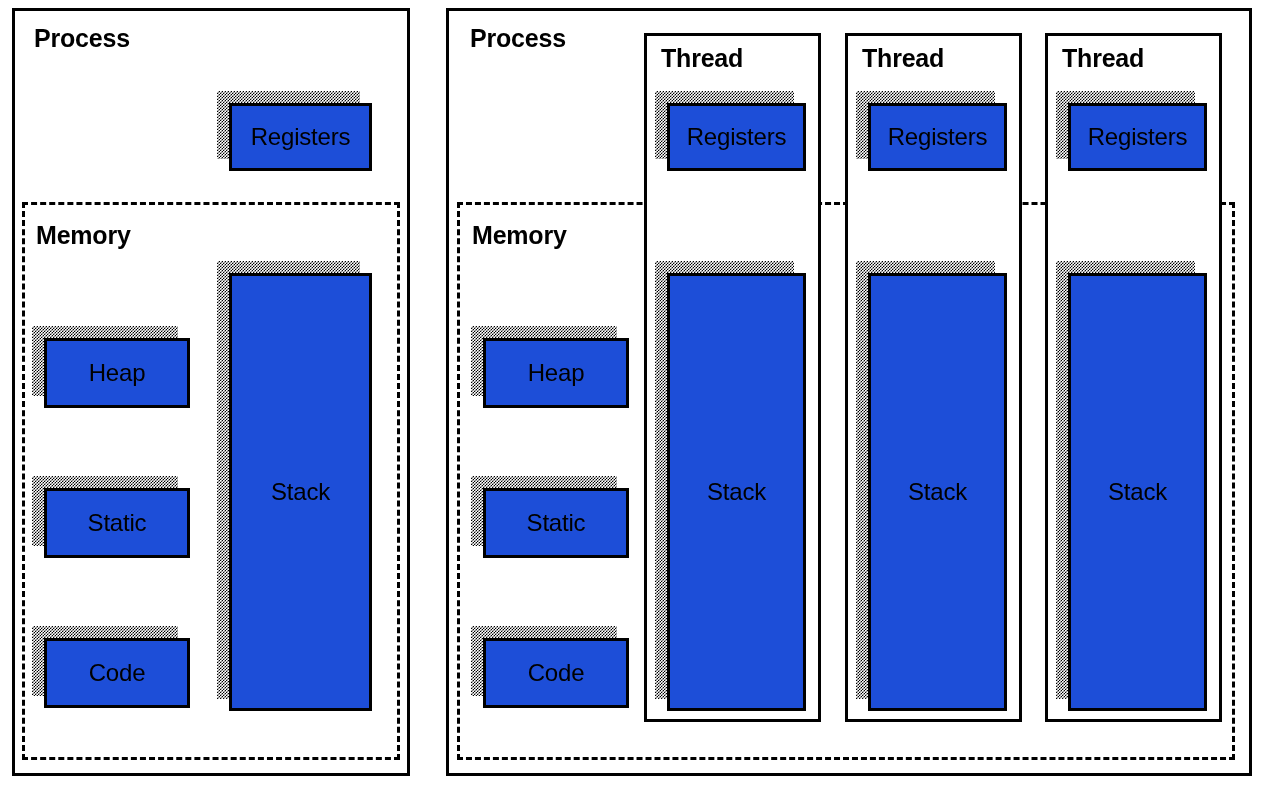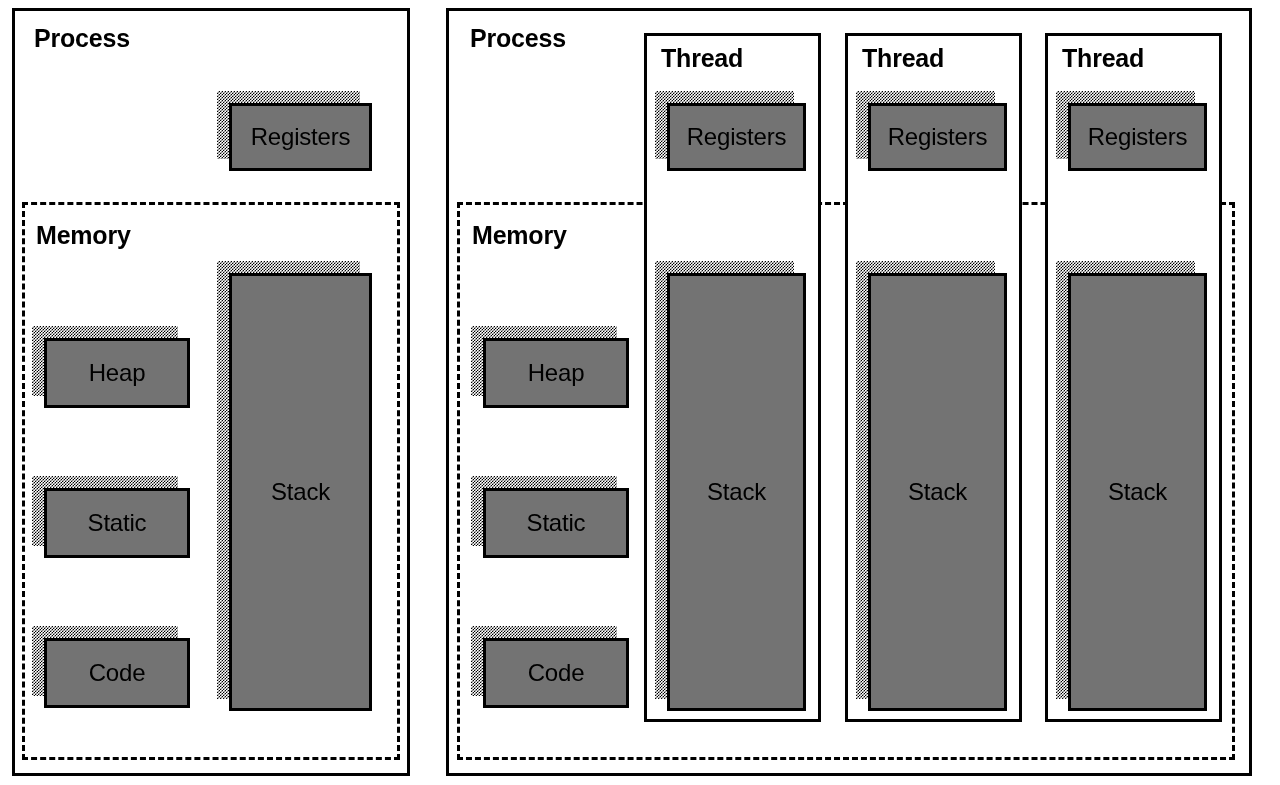--- a/index.html
+++ b/index.html
@@ -74,21 +74,21 @@
     background-size: 3px 3px;
     background-position: 0 0, 1.5px 1.5px;
   }
   .sbox .face {
     position: absolute;
     left: 0;
     top: 0;
     width: 100%;
     height: 100%;
     border: 3px solid #000;
-    background: #737373;
+    background: #1d4ed8;
     box-sizing: border-box;
     display: flex;
     align-items: center;
     justify-content: center;
   }
   .sbox .face .txt {
     font-size: 24px;
     font-weight: normal;
     line-height: 1;
     white-space: nowrap;

